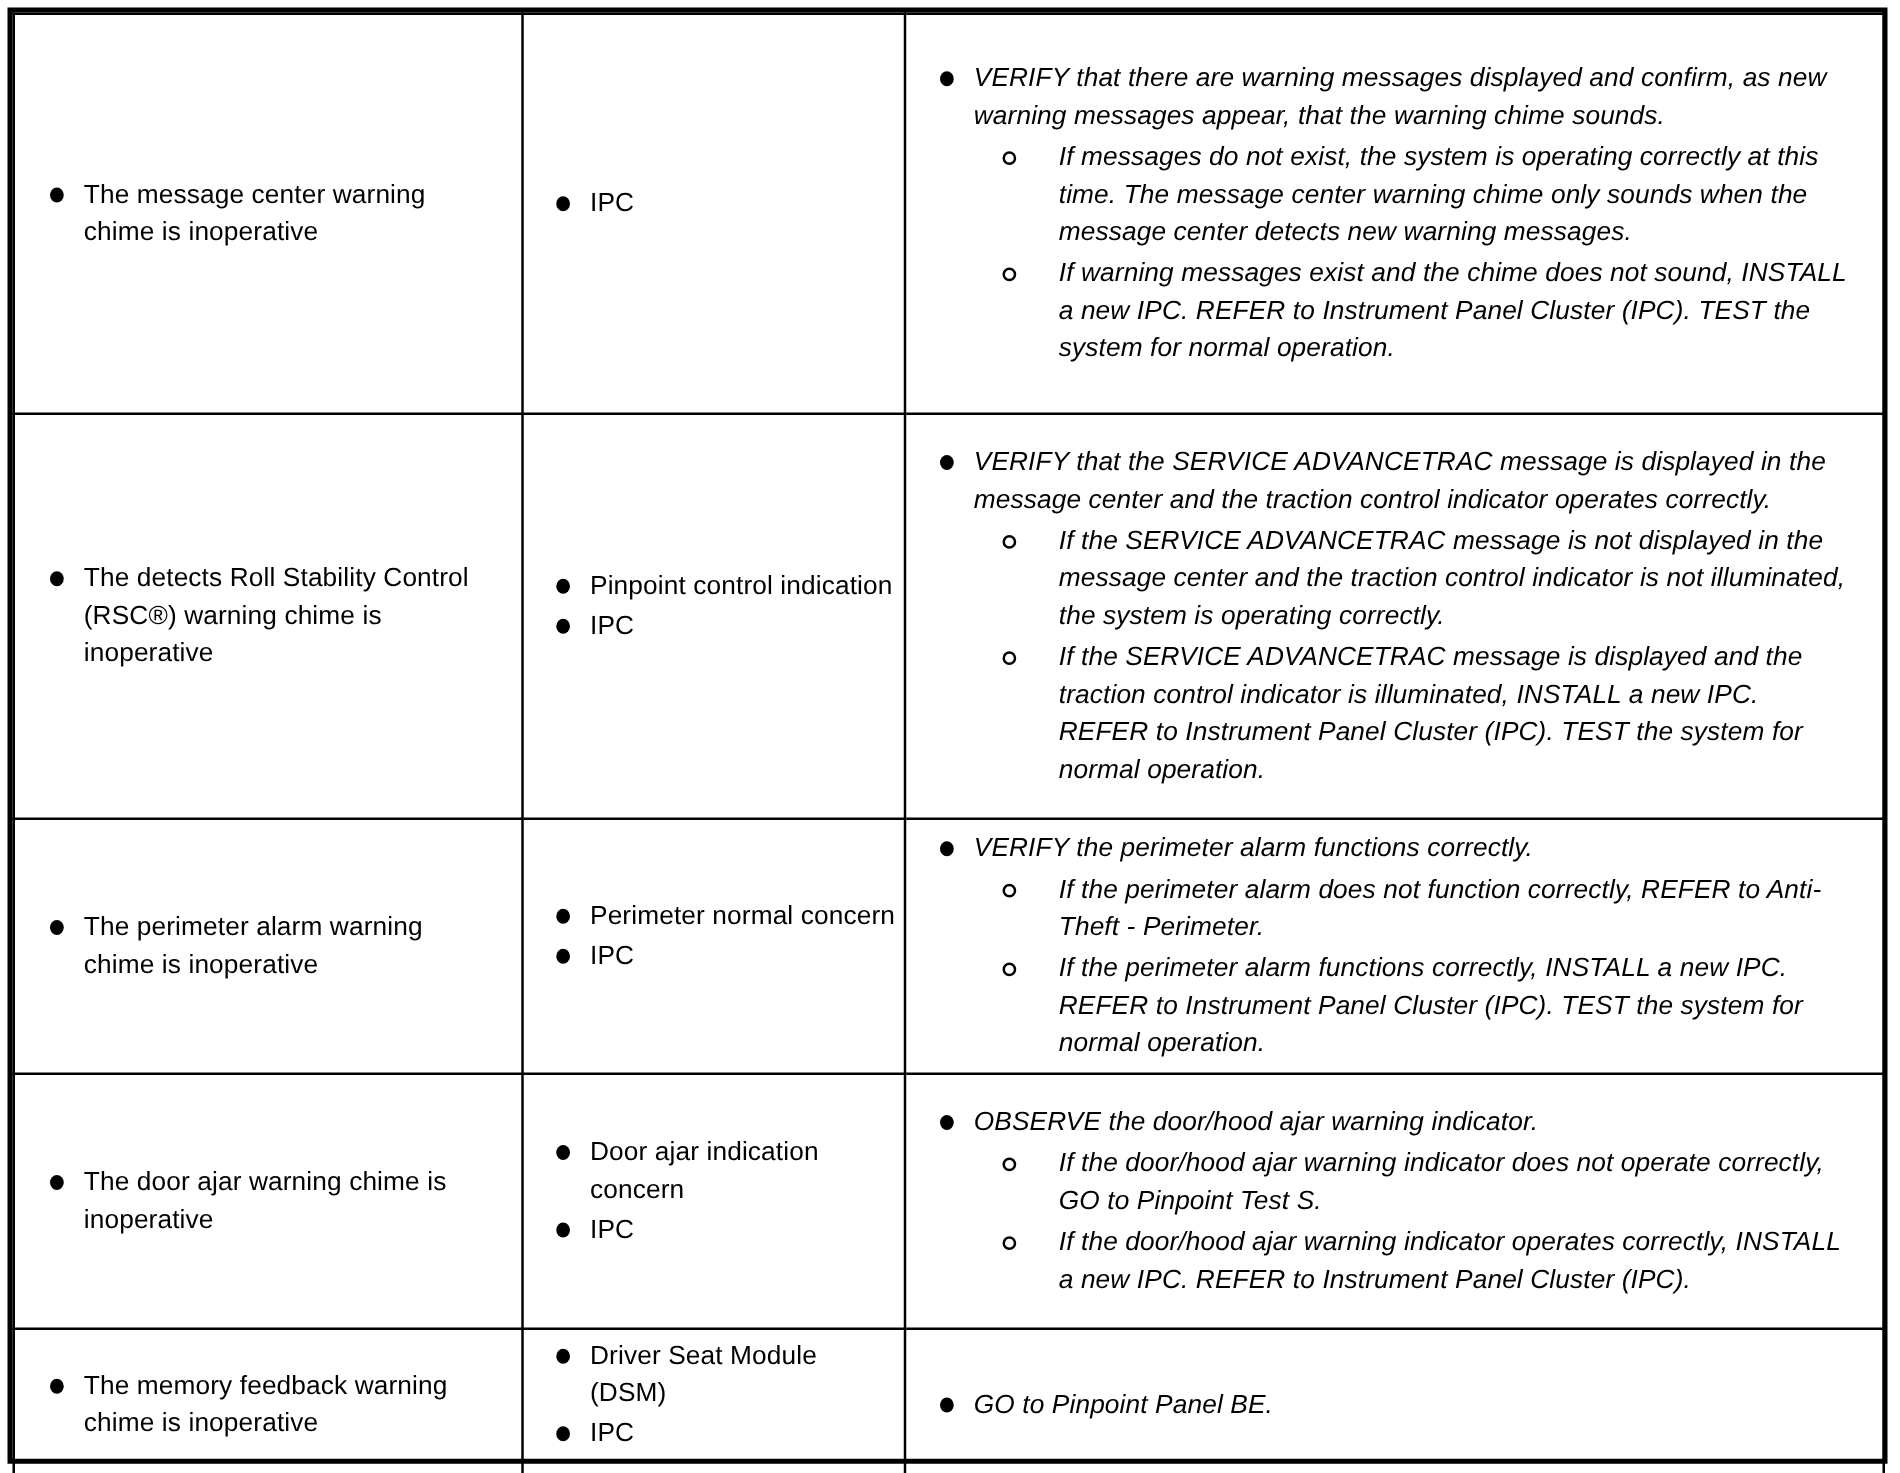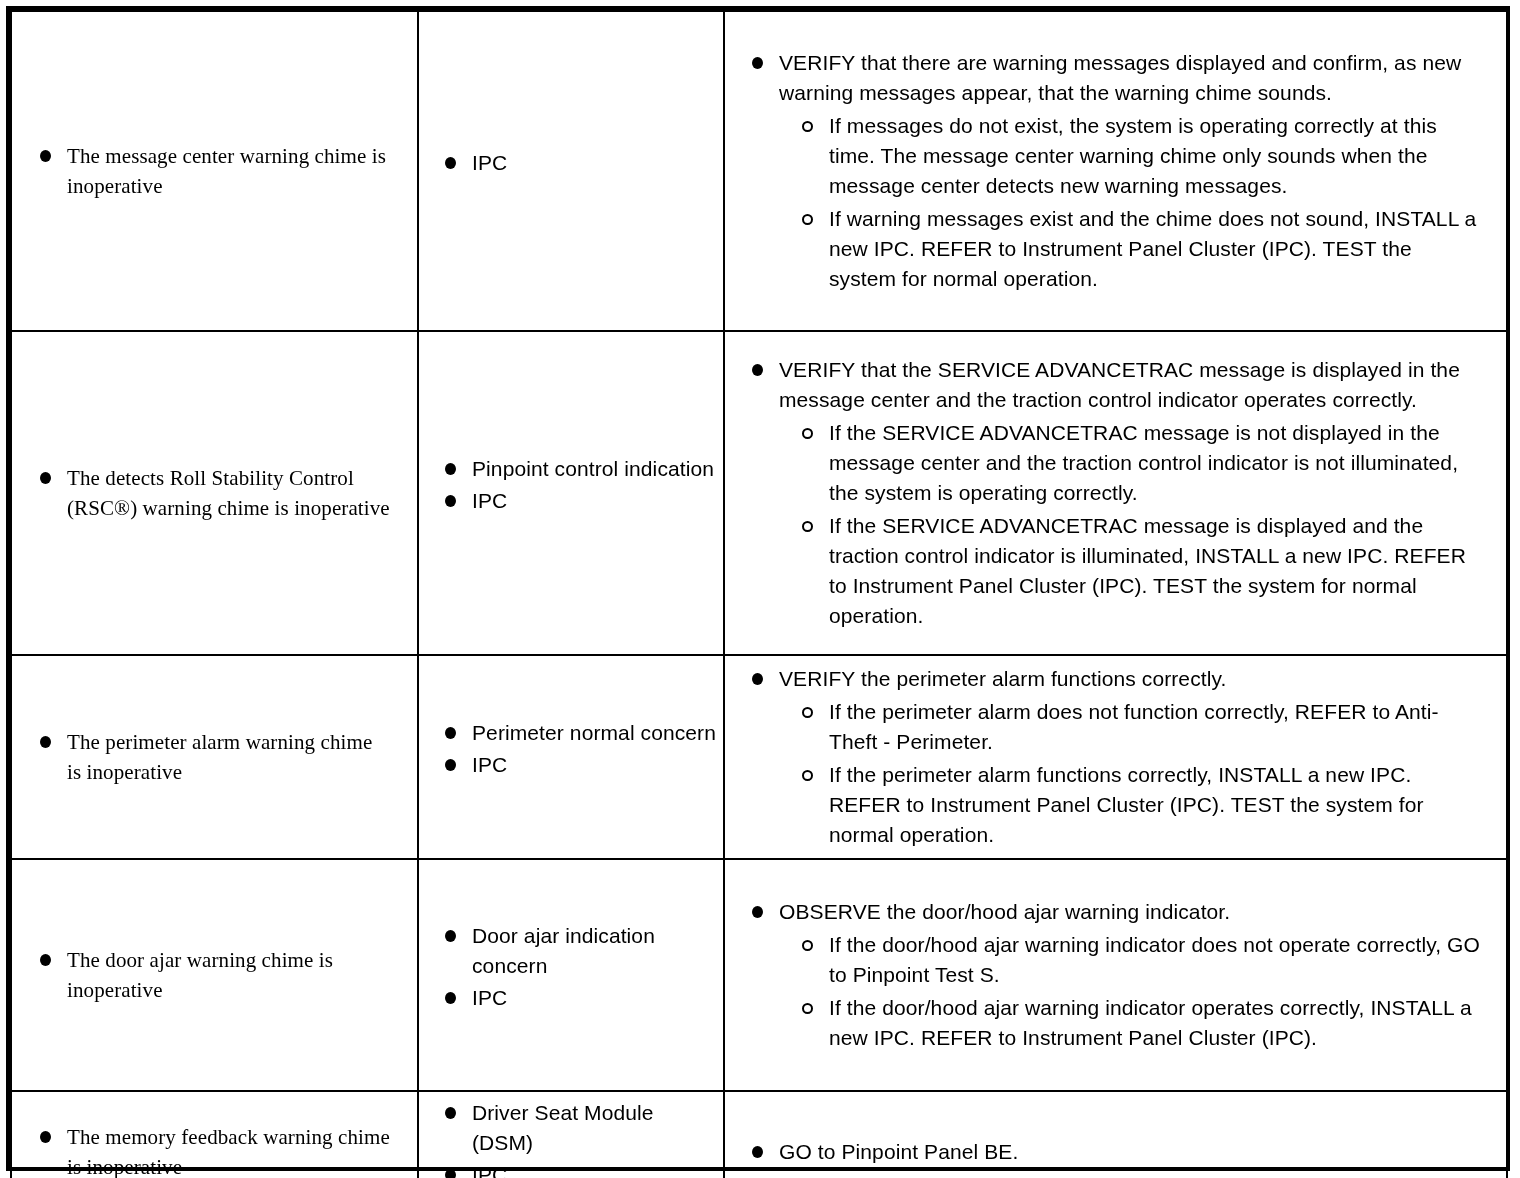--- a/index.html
+++ b/index.html
@@ -36,33 +36,33 @@
     border: 2px solid #000;
     vertical-align: middle;
     box-sizing: border-box;
     font-size: 21px;
     line-height: 30px;
     letter-spacing: 0.1px;
   }
   tr.r1 td { height: 320px; }
   tr.r2 td { height: 324px; margin-left: 40px; }
   tr.r3 td { height: 200px; }
-  tr.r4 td { height: 232px; }
+  tr.r4 td { height: 204px; }
   tr.r5 td { height: 105px; }
 
-  td.c1 { padding: 6px 26px 6px 28px; font-family: Liberation Serif, serif; }
+  td.c1 { padding: 6px 26px 6px 28px; }
   td.c2 { padding: 6px 6px 22px 26px; }
-  td.c3 { padding: 8px 24px 8px 27px; }
+  td.c3 { padding: 8px 24px 8px 27px; font-style: italic; }
 
   .li {
     display: flex;
     align-items: flex-start;
   }
   .li + .li { margin-top: 2px; }
-  .li.sub { margin-left: 50px; margin-top: 3px; }
+  .li.sub { margin-left: 50px; margin-top: 3px; gap: 18px; }
 
   .marker {
     flex: none;
     width: 11px;
     margin-right: 16px;
     margin-top: 9px;
   }
   .dot {
     display: block;
     width: 11px; height: 12px;

